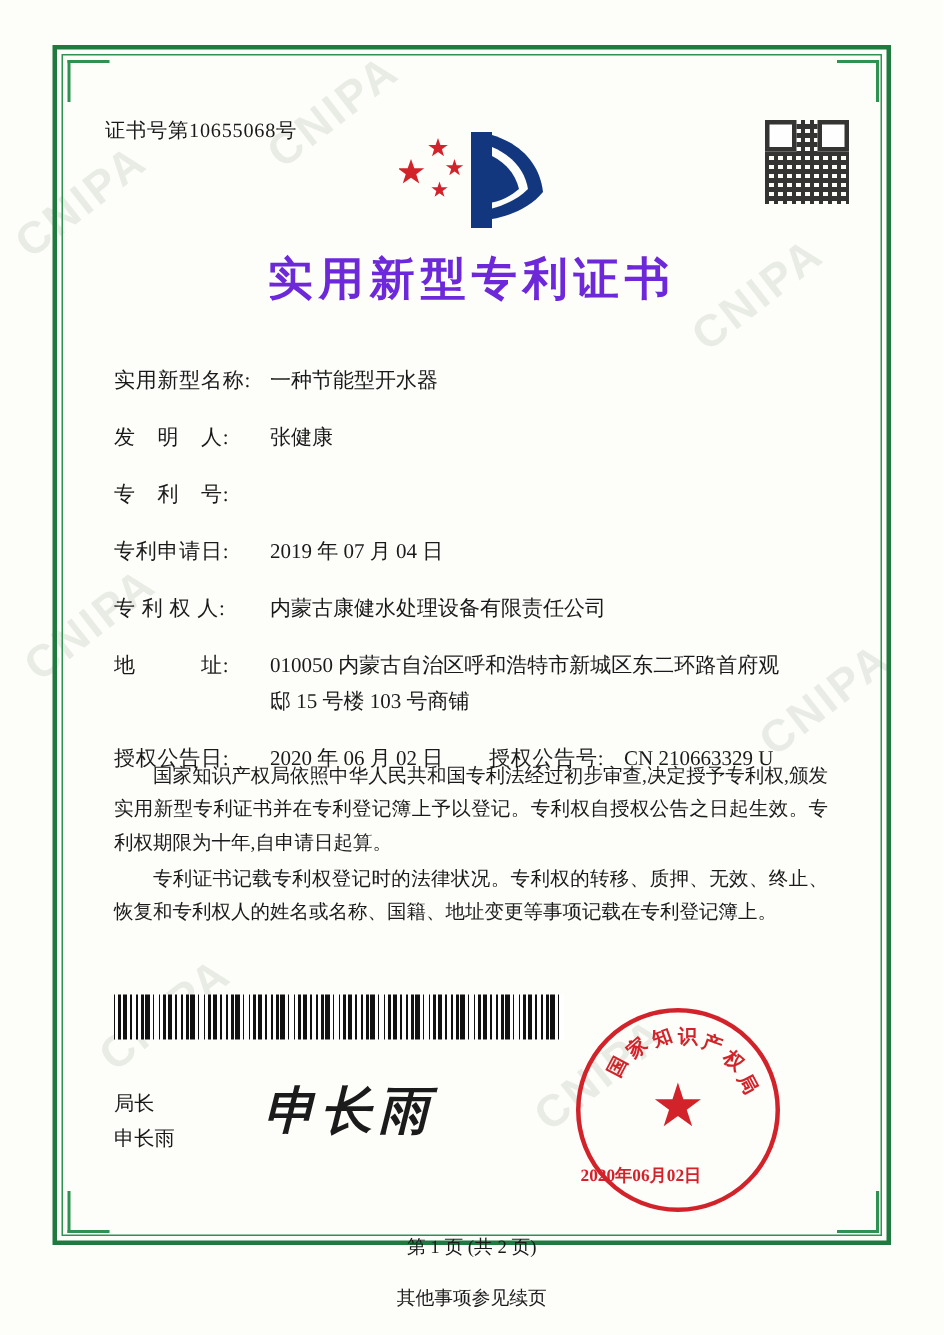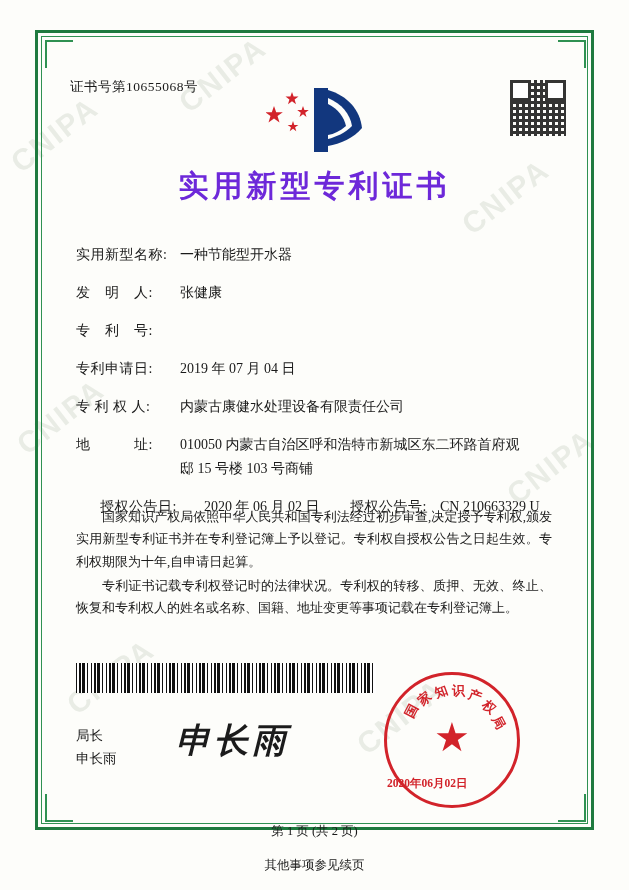--- a/index.html
+++ b/index.html
@@ -135,21 +135,20 @@
   }
   .field-value {
     flex: 1;
   }
   .field-value .line2 {
     display: block;
     margin-top: 3px;
   }
   .two-col {
     display: flex;
-    margin-left: 24px;
   }
   .two-col .col {
     display: flex;
   }
   .two-col .col.left { width: 250px; flex: 0 0 250px; }
   .two-col .col .field-label { width: 104px; flex: 0 0 104px; }
   .two-col .col.right .field-label { width: 90px; flex: 0 0 90px; }
 
   
   .paras {

